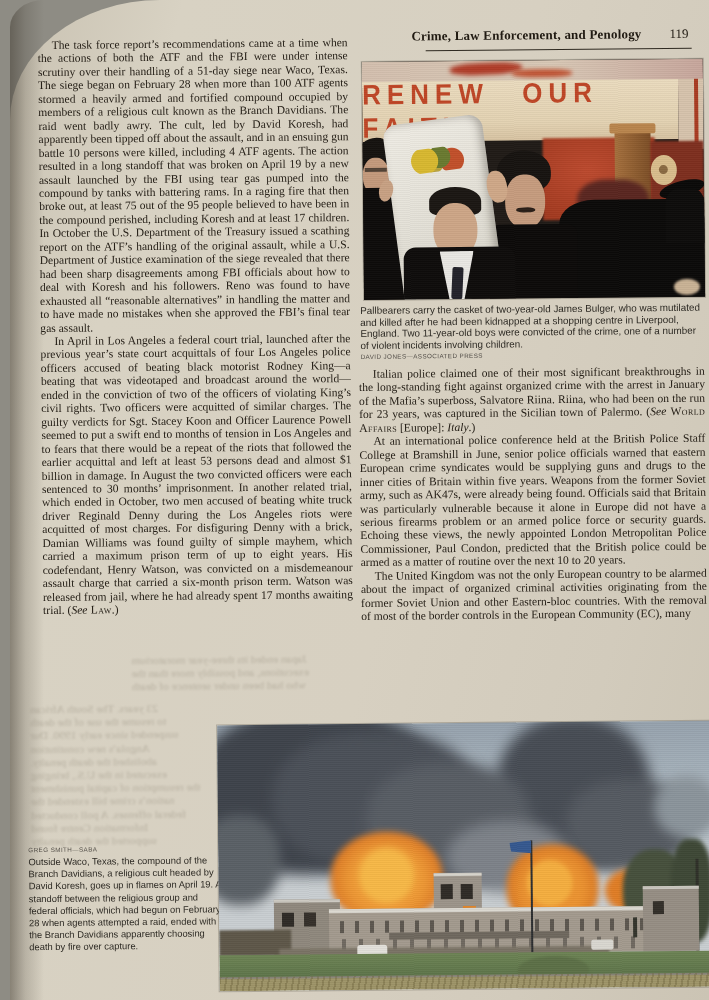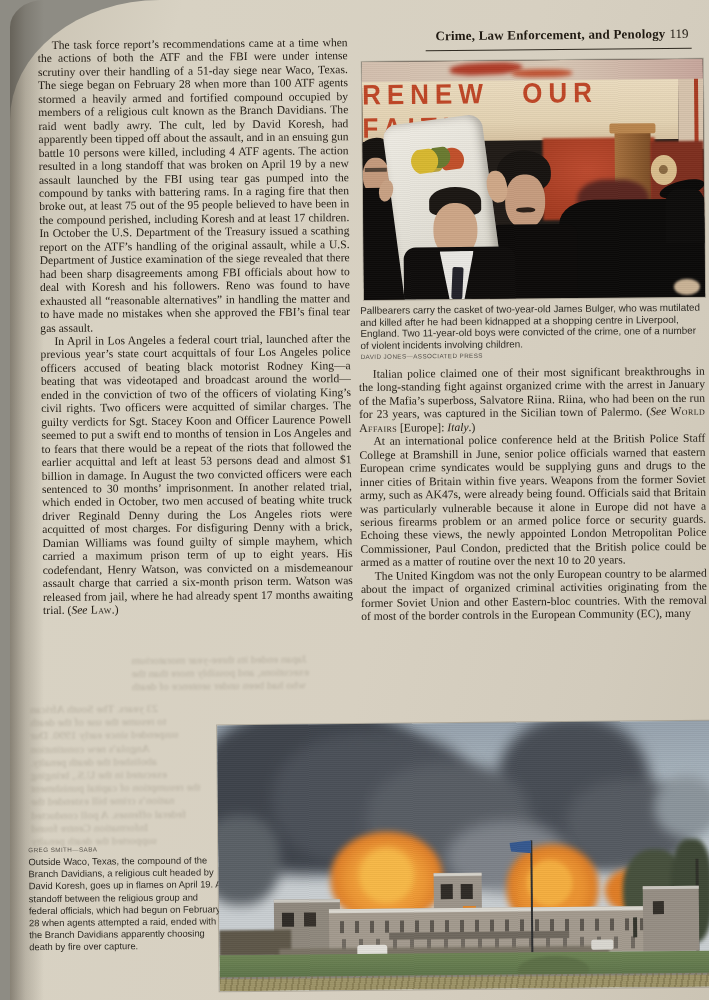--- a/index.html
+++ b/index.html
@@ -16,21 +16,21 @@
   #binding-shade {
     position:absolute; left:0; top:0; bottom:0; width:34px;
     background:linear-gradient(90deg, rgba(70,64,54,.55), rgba(70,64,54,.22) 45%, rgba(70,64,54,0) 100%);
     border-top-left-radius:150px 120px;
   }
   #content { position:absolute; inset:0; transform:rotate(-0.55deg); }
 
   
   .hdr { position:absolute; top:27px; right:16px; white-space:nowrap; color:#201a12; }
   .hdr .t { font-weight:bold; font-size:13px; letter-spacing:.2px; }
-  .hdr .n { font-size:13px; margin-left:4px; }
+  .hdr .n { font-size:13px; margin-left:28px; }
   .hdr-rule { position:absolute; top:51px; left:420px; right:13px; height:1.4px; background:#2f2a21; }
 
   
   .col { position:absolute; color:#262018; font-size:11.6px; line-height:13.45px; text-align:justify; }
   .col p { text-indent:14px; }
   #left-col  { left:32px; top:36px; width:310px; }
   #right-col { left:350px; top:368px; width:346px; }
   .see-it { font-style:italic; }
   .sc { font-variant:small-caps; letter-spacing:.4px; }
 

